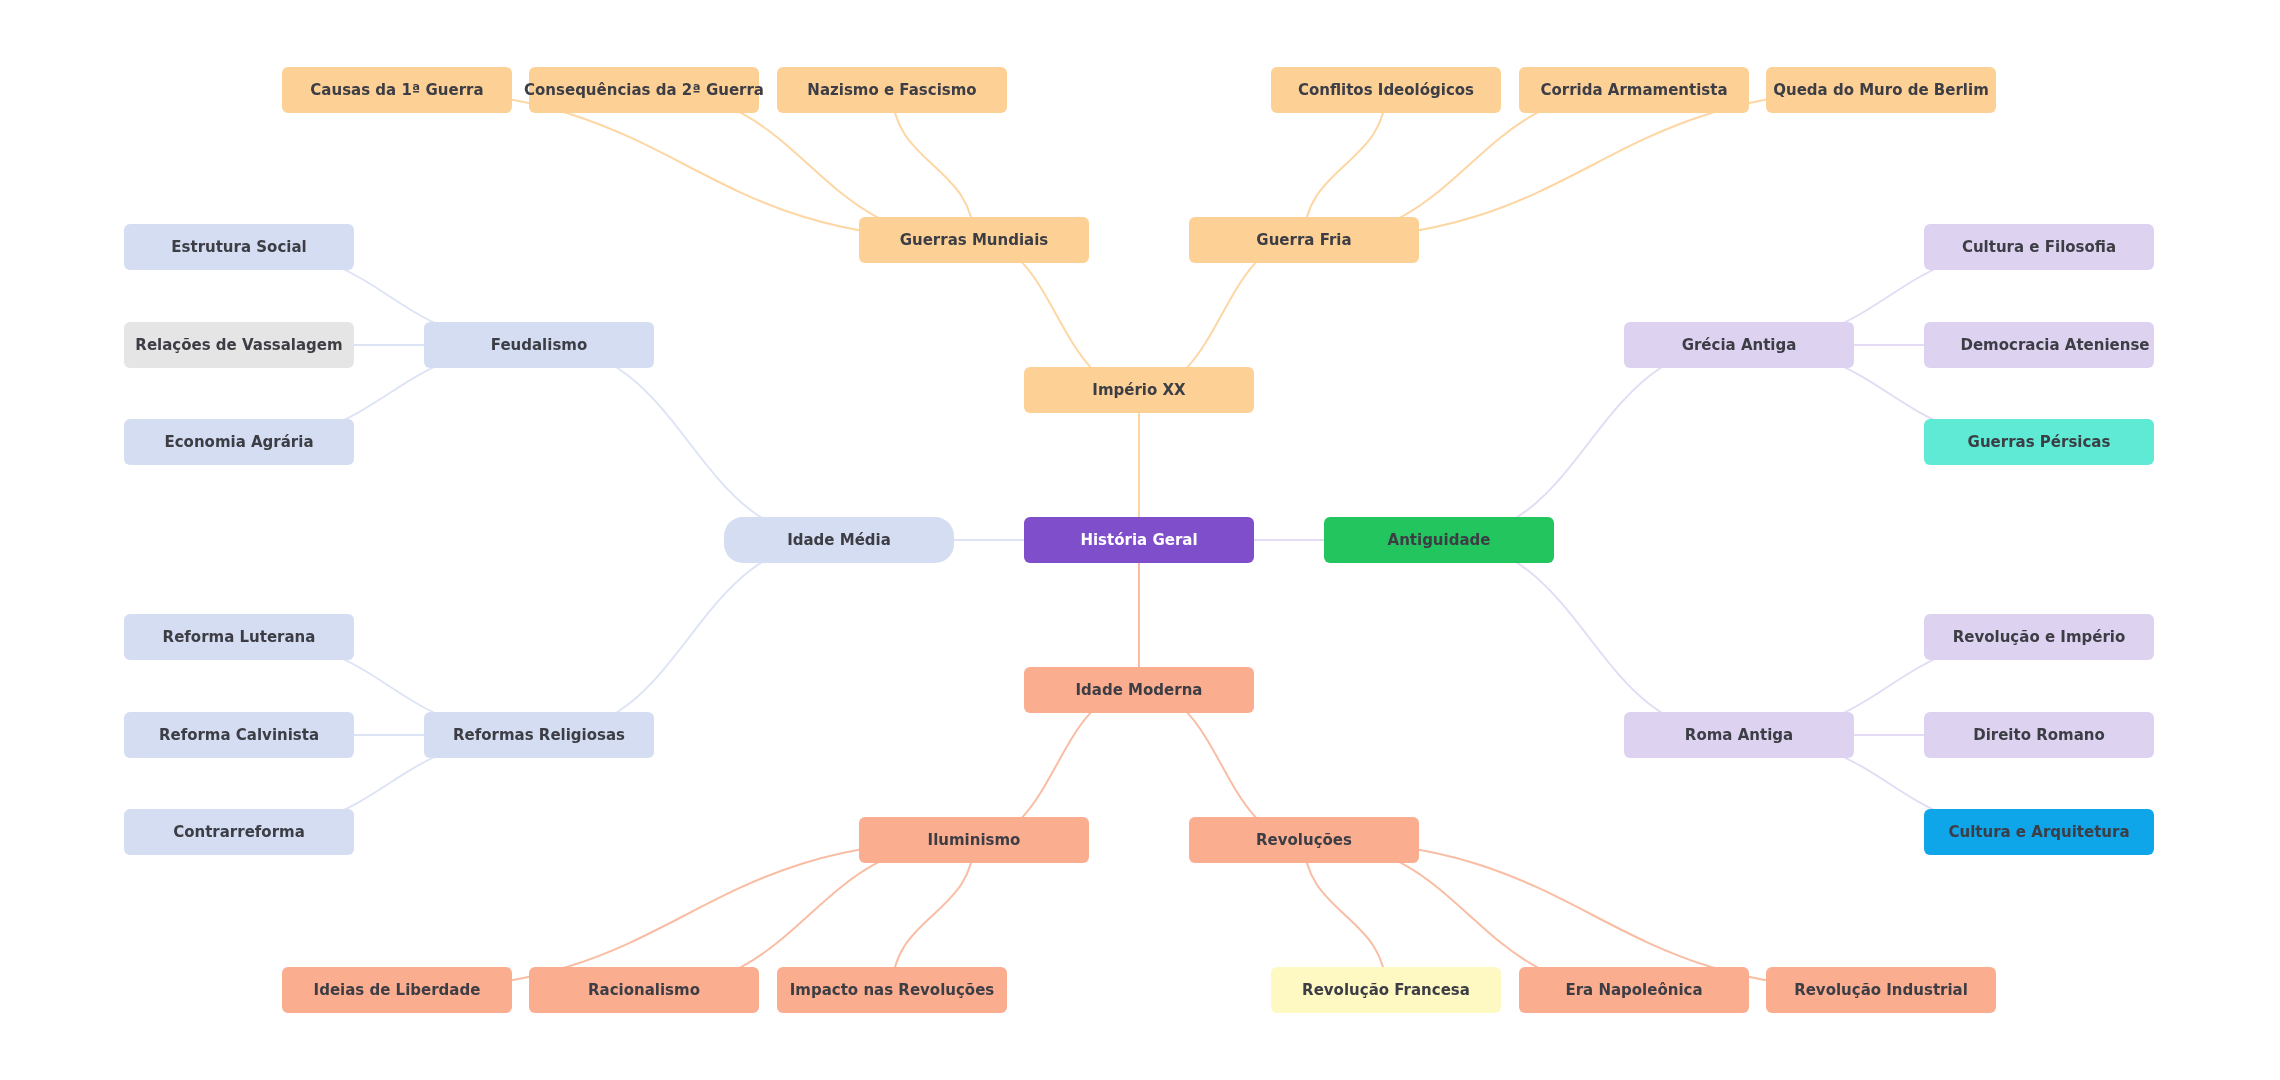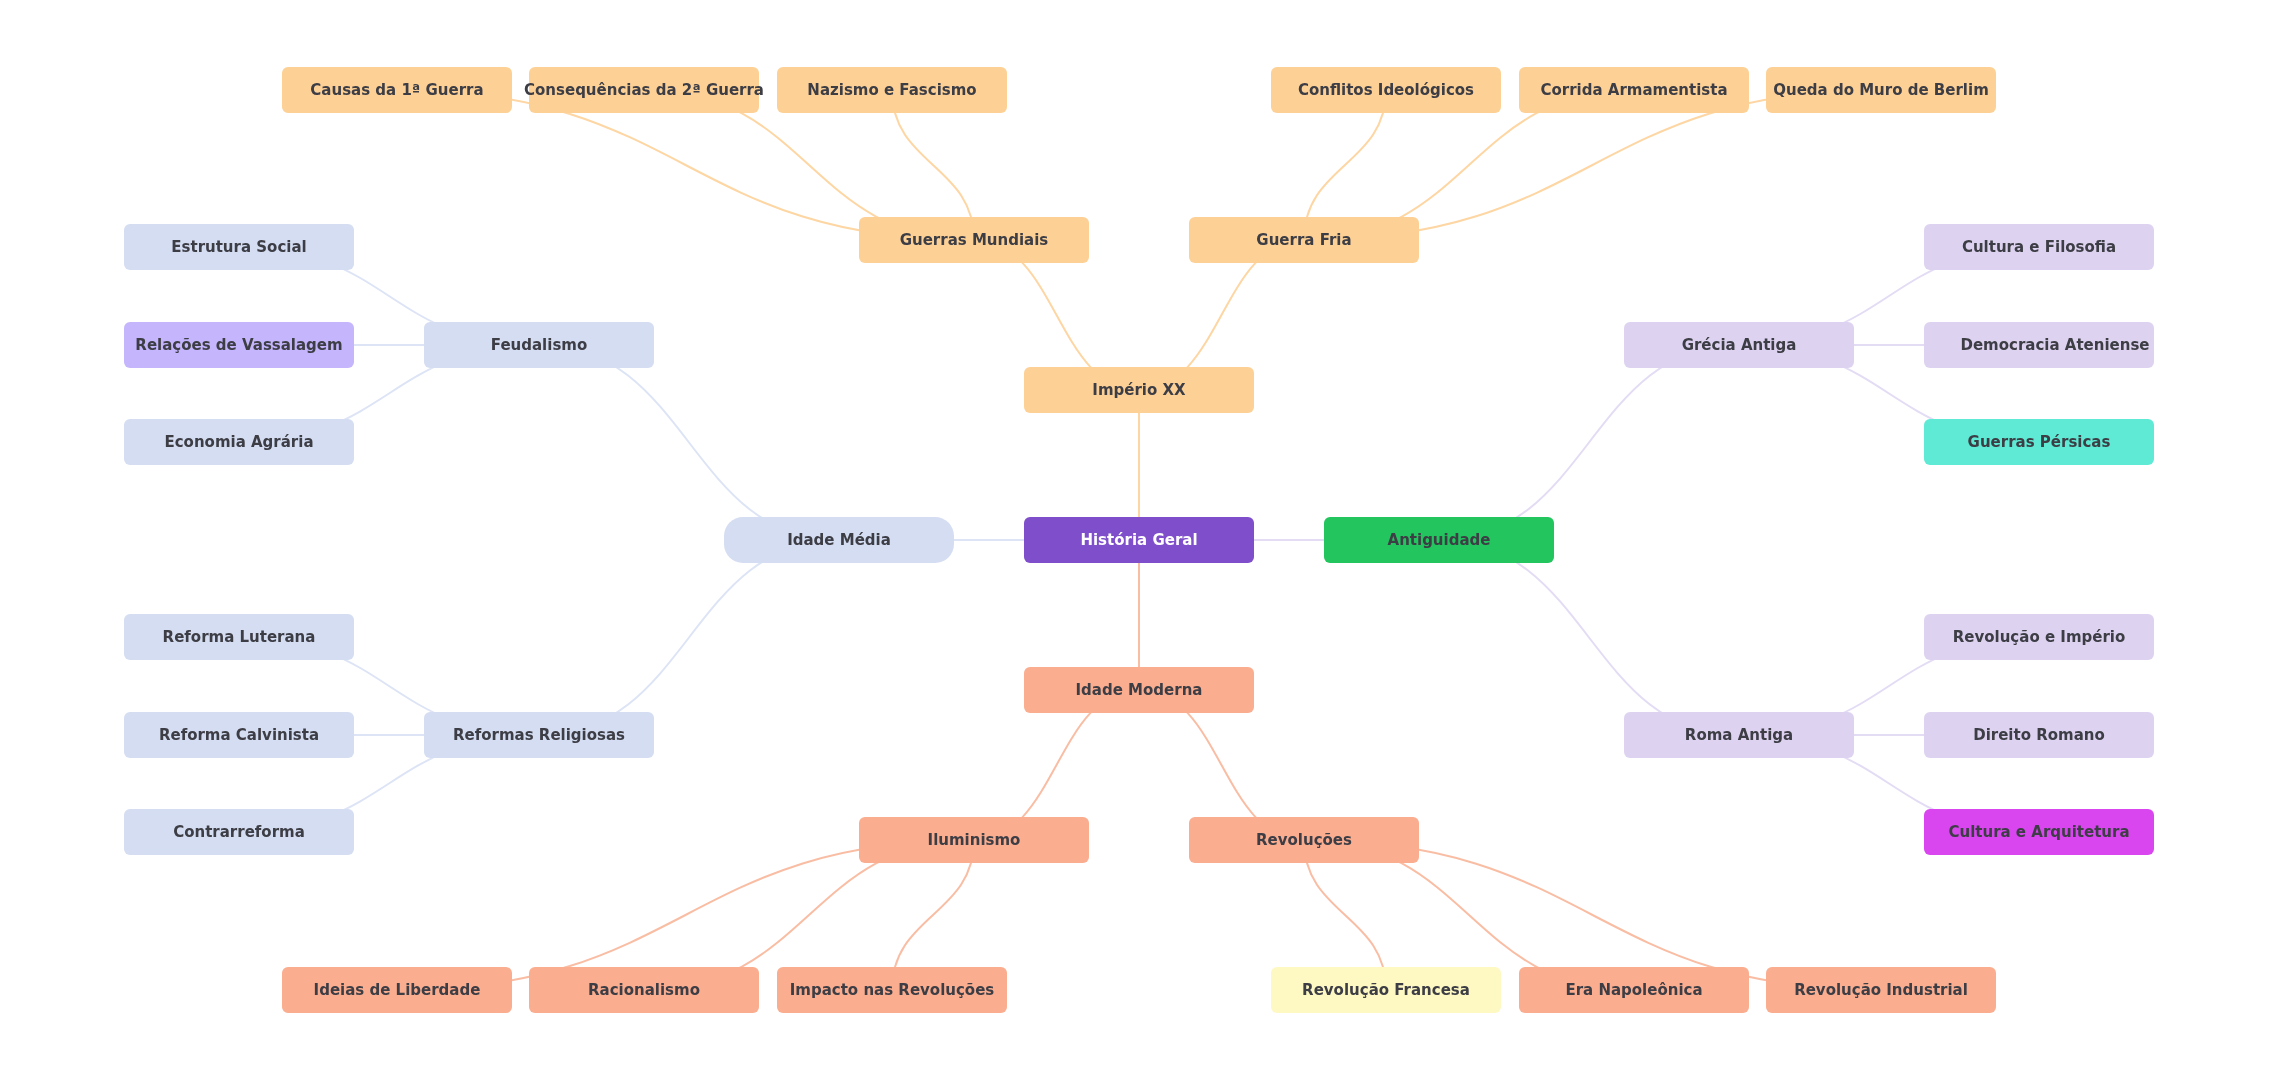--- a/index.html
+++ b/index.html
@@ -116,21 +116,21 @@
     </div>
     <div class="node" style="left: 539px; top: 345px; background: rgb(212, 221, 242);">
       <span>Feudalismo</span>
     </div>
     <div class="node" style="left: 539px; top: 735px; background: rgb(212, 221, 242);">
       <span>Reformas Religiosas</span>
     </div>
     <div class="node" style="left: 239px; top: 247px; background: rgb(212, 221, 242);">
       <span>Estrutura Social</span>
     </div>
-    <div class="node" style="left: 239px; top: 345px; background: #c4b5fd;">
+    <div class="node" style="left: 239px; top: 345px; background: #e5e5e5;">
       <span>Relações de Vassalagem</span>
     </div>
     <div class="node" style="left: 239px; top: 442px; background: rgb(212, 221, 242);">
       <span>Economia Agrária</span>
     </div>
     <div class="node" style="left: 239px; top: 637px; background: rgb(212, 221, 242);">
       <span>Reforma Luterana</span>
     </div>
     <div class="node" style="left: 239px; top: 735px; background: rgb(212, 221, 242);">
       <span>Reforma Calvinista</span>
@@ -155,16 +155,16 @@
     </div>
     <div class="node" style="left: 2039px; top: 442px; background: #5eead4;">
       <span>Guerras Pérsicas</span>
     </div>
     <div class="node" style="left: 2039px; top: 637px; background: rgb(221, 211, 241);">
       <span>Revolução e Império</span>
     </div>
     <div class="node" style="left: 2039px; top: 735px; background: rgb(221, 211, 241);">
       <span>Direito Romano</span>
     </div>
-    <div class="node" style="left: 2039px; top: 832px; background: #d946ef;">
+    <div class="node" style="left: 2039px; top: 832px; background: #0ea5e9;">
       <span>Cultura e Arquitetura</span>
     </div>
   </div>
 
 </body></html>

